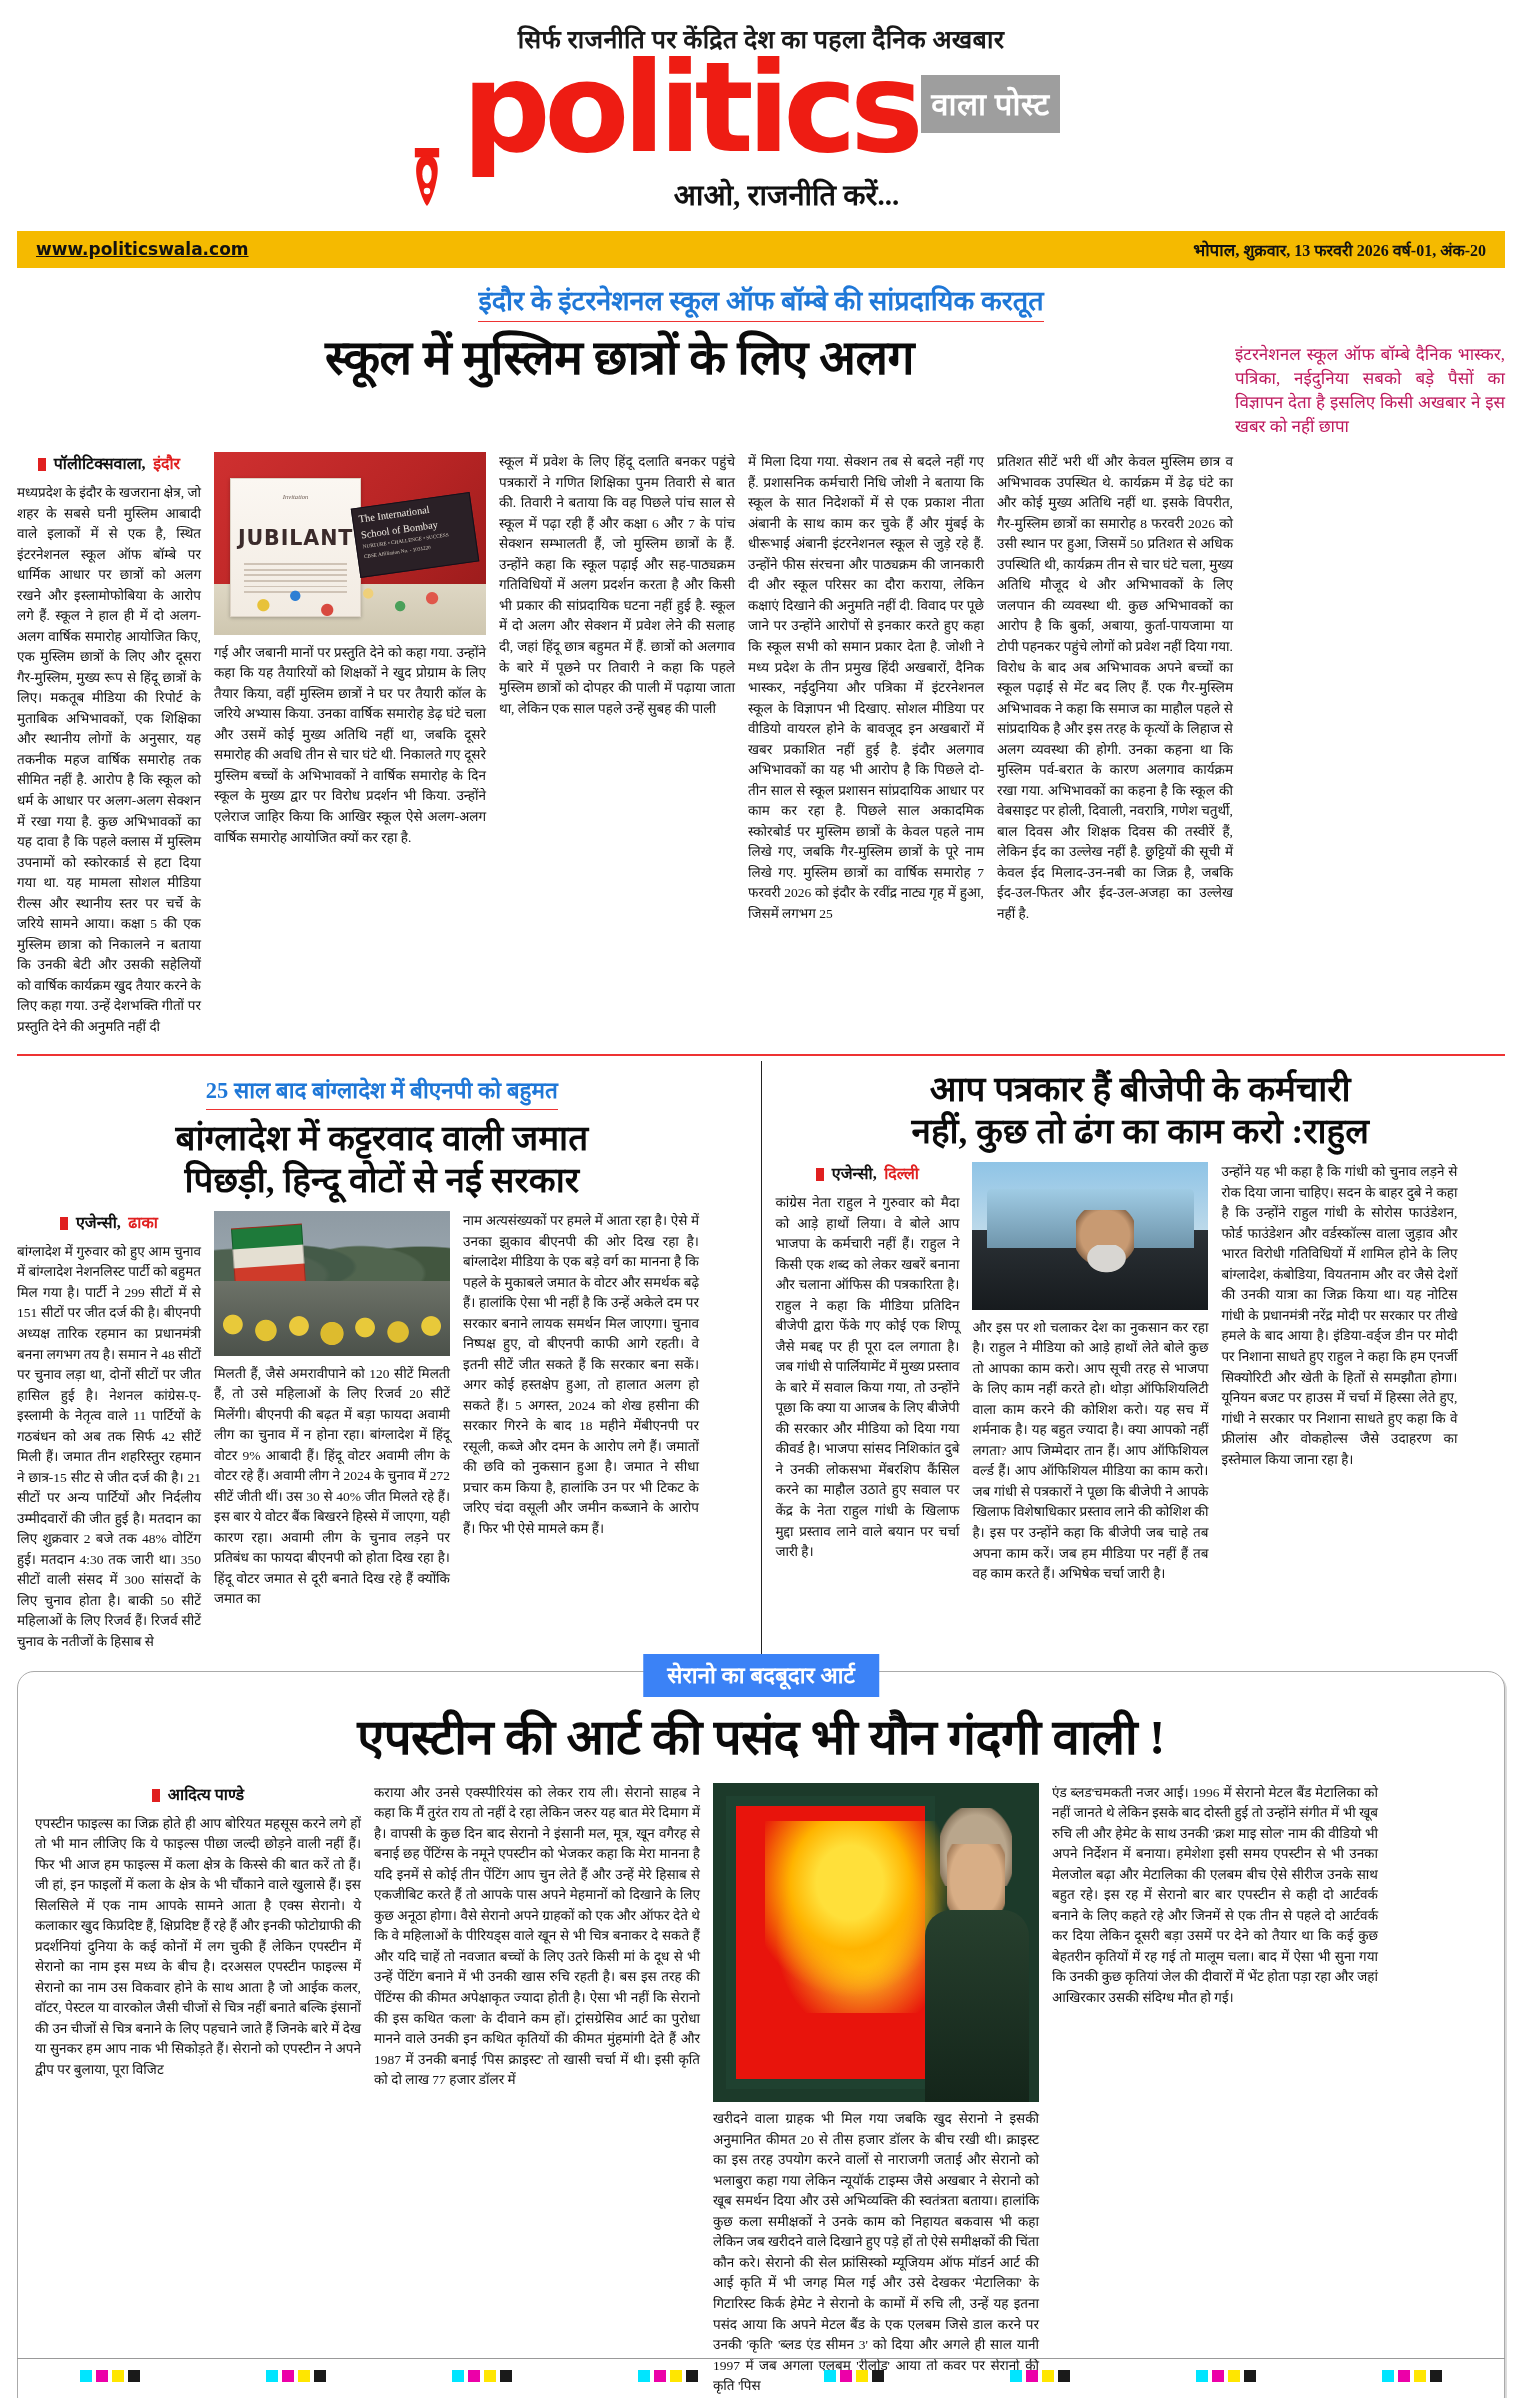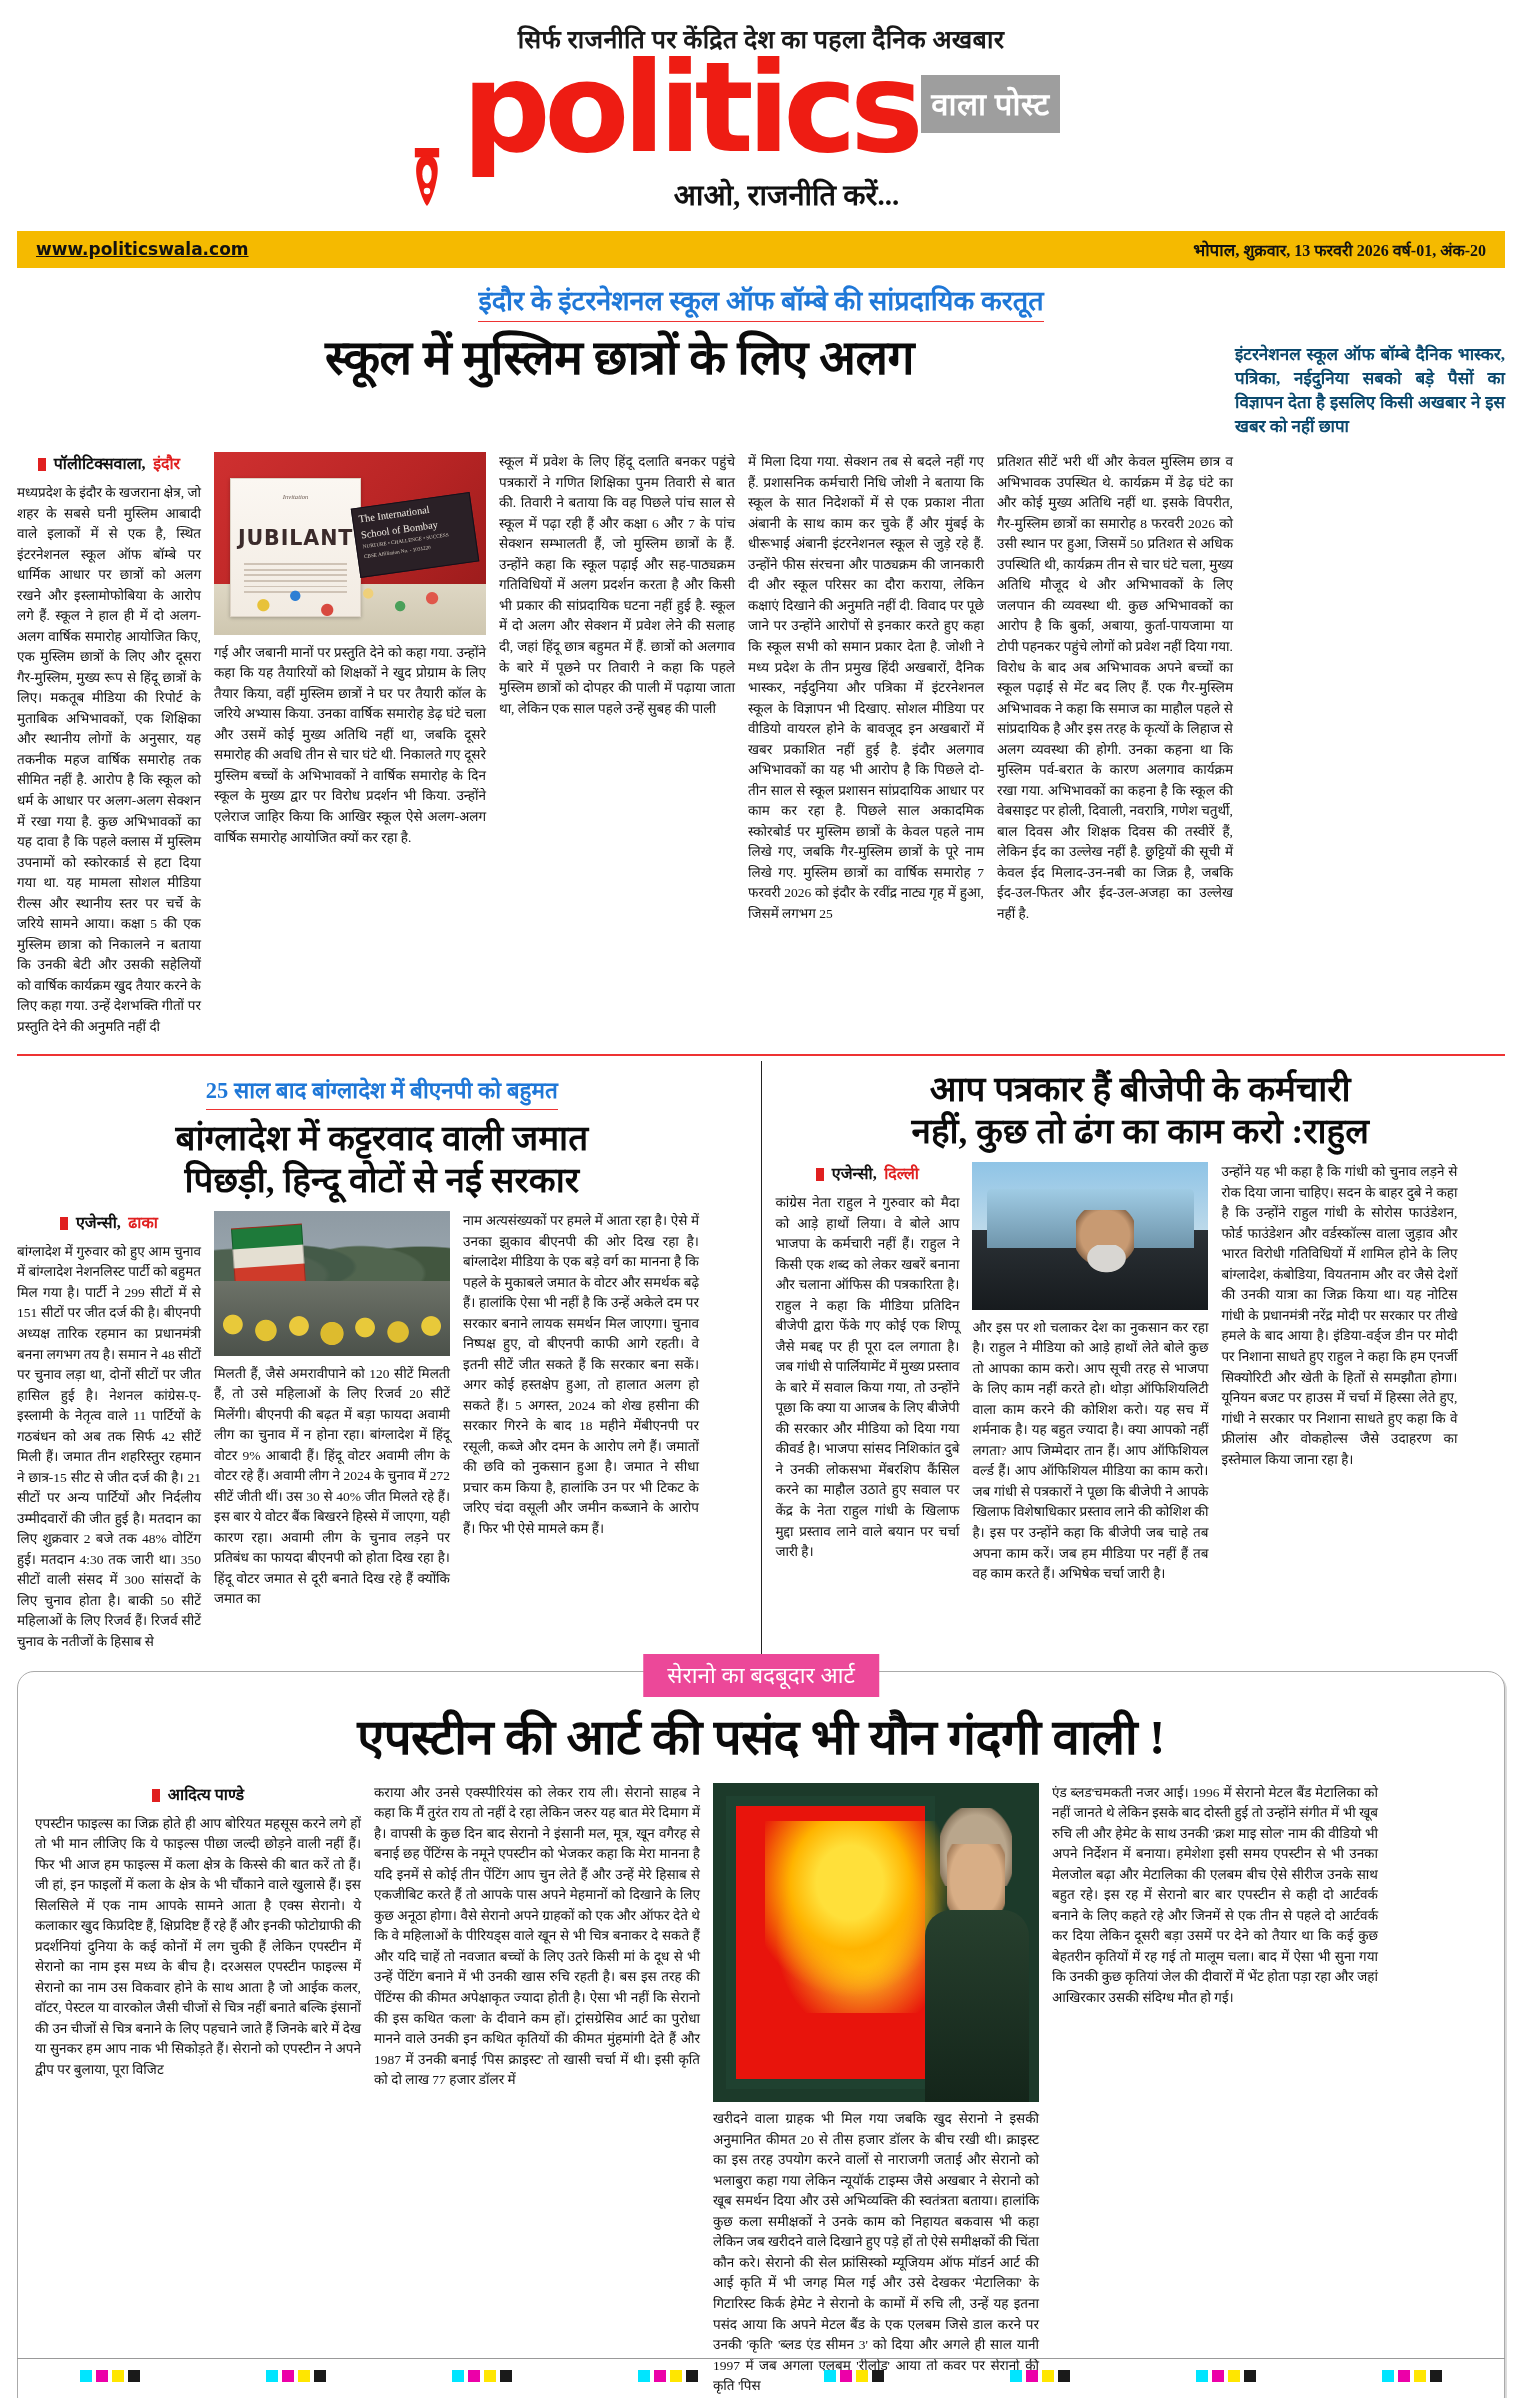--- a/index.html
+++ b/index.html
@@ -63,22 +63,22 @@
   }
 
   
   .lead-top { display: flex; gap: 13px; align-items: flex-start; margin-top: 7.5px; }
   .lead-hl { flex: 1; }
   .lead-hl h1 {
     font-size: 48px; line-height: 1.18; font-weight: 700; color: #0b0b0b;
     letter-spacing: -0.5px; text-align: center;
   }
   .lead-note {
-    width: 270px; color: #0c4a6e; font-size: 17px; line-height: 1.42;
-    font-weight: 700; padding-top: 13px; text-align: justify;
+    width: 270px; color: #be185d; font-size: 17px; line-height: 1.42;
+    font-weight: 400; padding-top: 13px; text-align: justify;
   }
 
   
   .cols { display: flex; gap: 13px; margin-top: 9.4px; }
   .col { font-size: 13.5px; line-height: 1.52; text-align: justify; color: #111; }
   .col p { margin-bottom: 5.6px; }
   .byline { display: flex; align-items: center; gap: 7.5px; margin-bottom: 6.6px; justify-content: center; }
   .byline-sq { width: 8.4px; height: 13px; background: #e02020; display: inline-block; }
   .byline-name { font-weight: 700; font-size: 16px; color: #111; }
   .byline-city { font-weight: 700; font-size: 16px; color: #e02020; }
@@ -222,21 +222,21 @@
   .sub-hl { font-size: 35px; line-height: 1.2; font-weight: 700; text-align: center; color: #0b0b0b; }
 
   
   .epstein {
     margin-top: 13px; border: 1.4px solid #aaa; border-radius: 17px;
     padding: 17px 17px 11.2px; position: relative; background: #fff;
     box-shadow: 1.9px 1.9px 0 #d9d9d9;
   }
   .ep-tag {
     position: absolute; top: -18px; left: 50%; transform: translateX(-50%);
-    background: #ec4899; color: #fff; font-weight: 400; font-size: 22.5px;
+    background: #3b82f6; color: #fff; font-weight: 700; font-size: 22.5px;
     padding: 4.7px 24px 7.5px; white-space: nowrap;
   }
   .ep-hl {
     font-size: 49px; font-weight: 700; text-align: center; color: #0b0b0b;
     margin-top: 13px; letter-spacing: -0.5px;
   }
 
   
   .cmyk {
     position: absolute; left: 17px; right: 17px; bottom: 17px;

